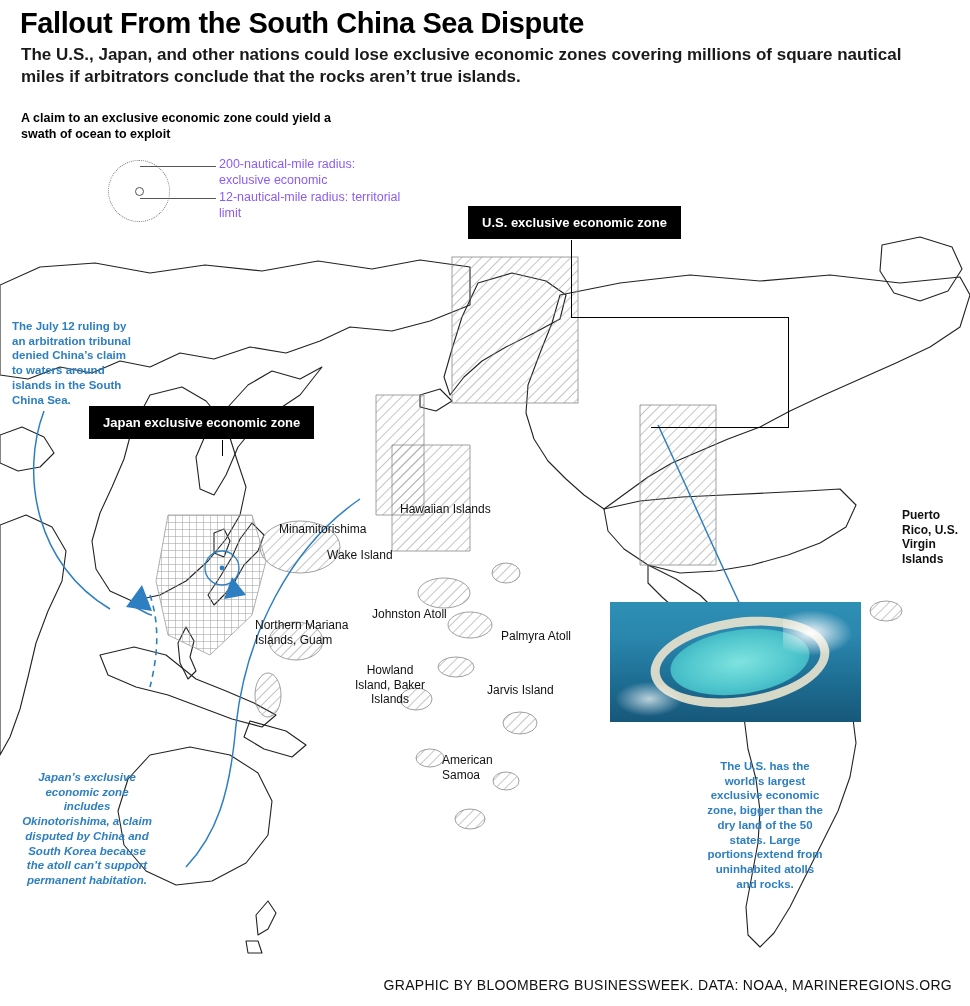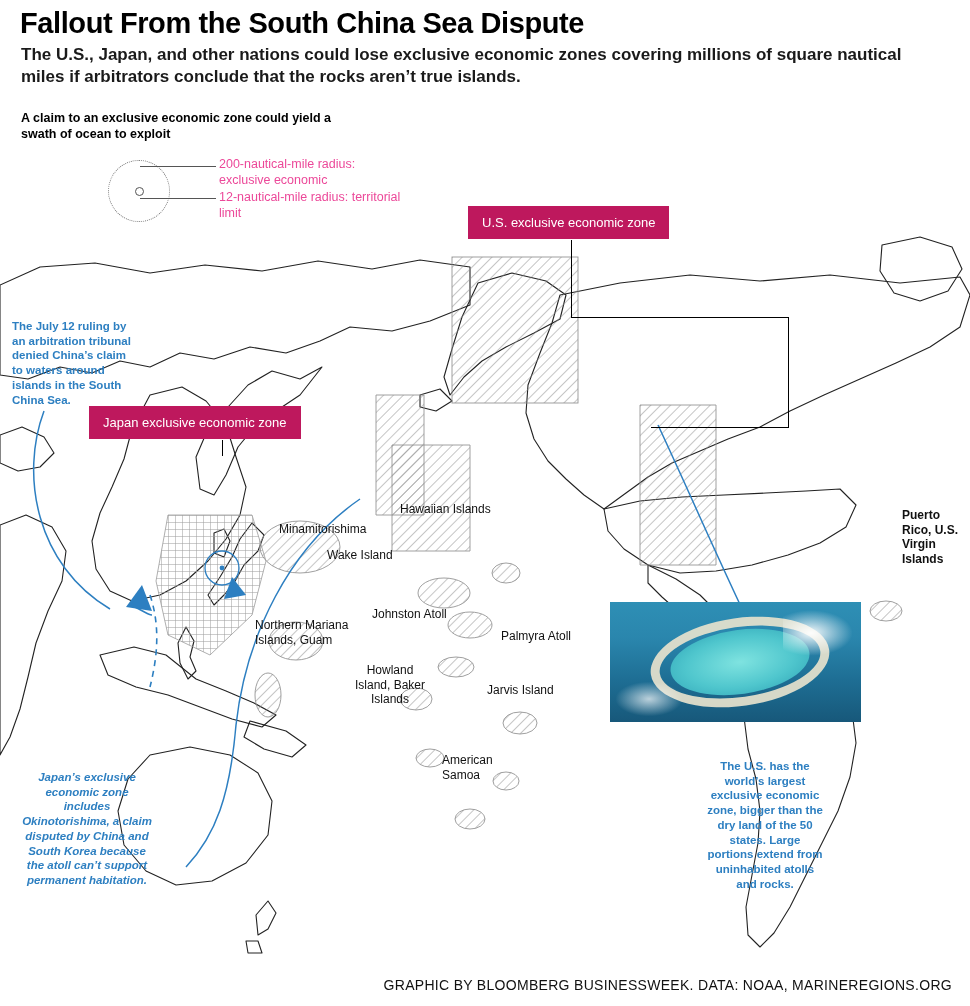--- a/index.html
+++ b/index.html
@@ -72,41 +72,41 @@
   }
   .leader {
     position: absolute;
     background: #555;
     height: 1px;
   }
   .legend-label {
     position: absolute;
     font-size: 12.5px;
     line-height: 1.25;
-    color: #ec4899;
+    color: #8b5cf6;
   }
   .legend-label.l1 { left: 219px; top: 157px; width: 190px; }
   .legend-label.l2 { left: 219px; top: 190px; width: 190px; }
 
   
   #map-svg {
     position: absolute;
     left: 0;
     top: 95px;
     width: 970px;
     height: 860px;
   }
 
   
   .callout {
     position: absolute;
-    background: #be185d;
+    background: #000000;
     color: #fff;
     font-size: 13px;
-    font-weight: normal;
+    font-weight: bold;
     padding: 9px 14px;
     white-space: nowrap;
   }
   .callout.us { left: 468px; top: 206px; }
   .callout.jp { left: 89px; top: 406px; }
   .callout-line {
     position: absolute;
     background: #000;
     width: 1px;
   }

